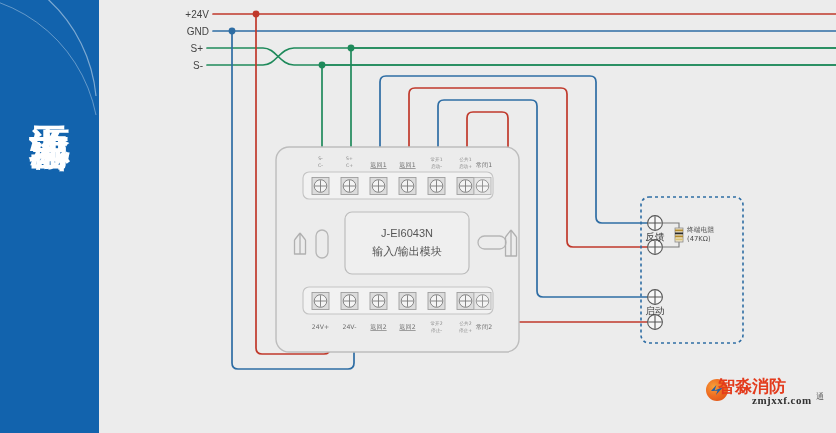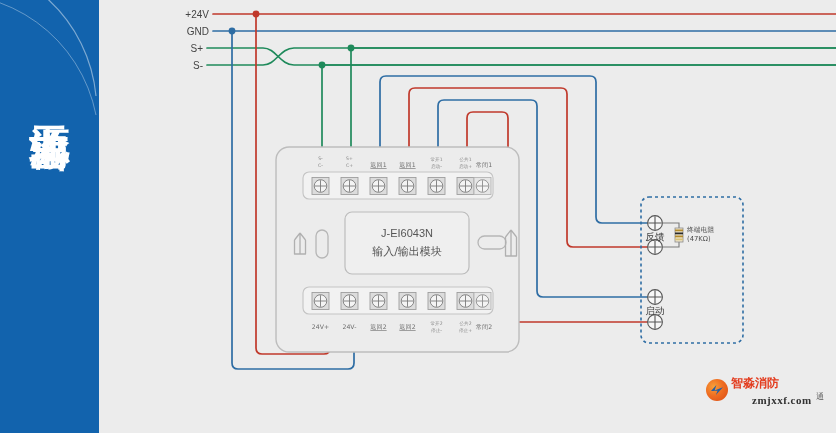--- a/index.html
+++ b/index.html
@@ -19,21 +19,21 @@
   .term-lbl-s{font-size:4.6px;fill:#8a8a8a;font-family:"DejaVu Sans",sans-serif;text-anchor:middle;}
   .dev-name{font-size:11px;fill:#555;font-family:"Liberation Sans",sans-serif;text-anchor:middle;}
   .dev-name2{font-size:11px;fill:#555;font-family:"DejaVu Sans",sans-serif;text-anchor:middle;}
   .box-lbl{font-size:9.5px;fill:#3b3b3b;font-family:"DejaVu Sans",sans-serif;text-anchor:middle;}
   .res-lbl{font-size:6.8px;fill:#4a4a4a;font-family:"DejaVu Sans",sans-serif;}
   #logo{position:absolute;left:706px;top:375px;width:126px;height:34px;}
   #logo-mark{position:absolute;left:0;top:4px;width:22px;height:22px;border-radius:50%;
     background:radial-gradient(circle at 35% 35%,#f6a03a 0%,#ef6d21 45%,#d94a14 100%);}
   #logo-mark:after{content:"";position:absolute;left:5px;top:6px;width:12px;height:10px;
     background:#1d5fa8;clip-path:polygon(0% 60%,45% 0%,30% 55%,100% 22%,40% 100%,55% 58%);}
-  #logo-cn{position:absolute;left:25px;top:0px;font-size:12px;font-weight:700;color:#e33b1d;
+  #logo-cn{position:absolute;left:12px;top:0px;font-size:17px;font-weight:700;color:#e33b1d;
     font-family:"DejaVu Sans",sans-serif;letter-spacing:0px;}
   #logo-en{position:absolute;left:26px;top:19px;font-size:11px;font-weight:700;color:#333;
     font-family:"Liberation Serif",serif;letter-spacing:0.5px;margin-left:20px;}
   #logo-sup{position:absolute;left:110px;top:16px;font-size:8px;color:#555;
     font-family:"DejaVu Sans",sans-serif;}
 </style>
 </head>
 <body>
 
 <div id="stage">

